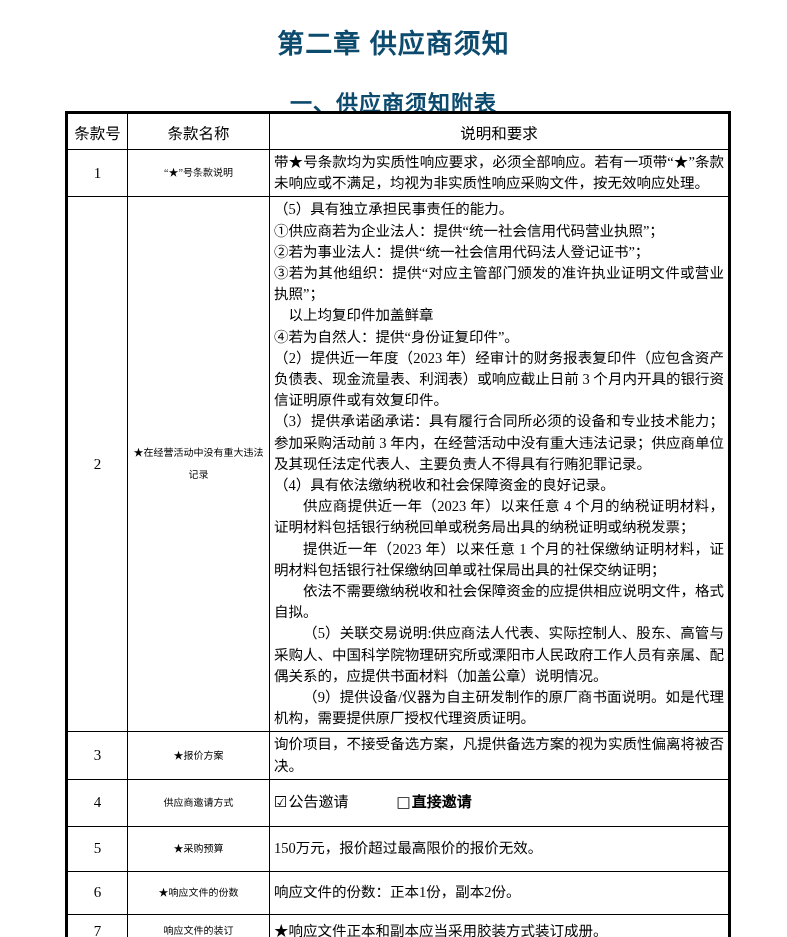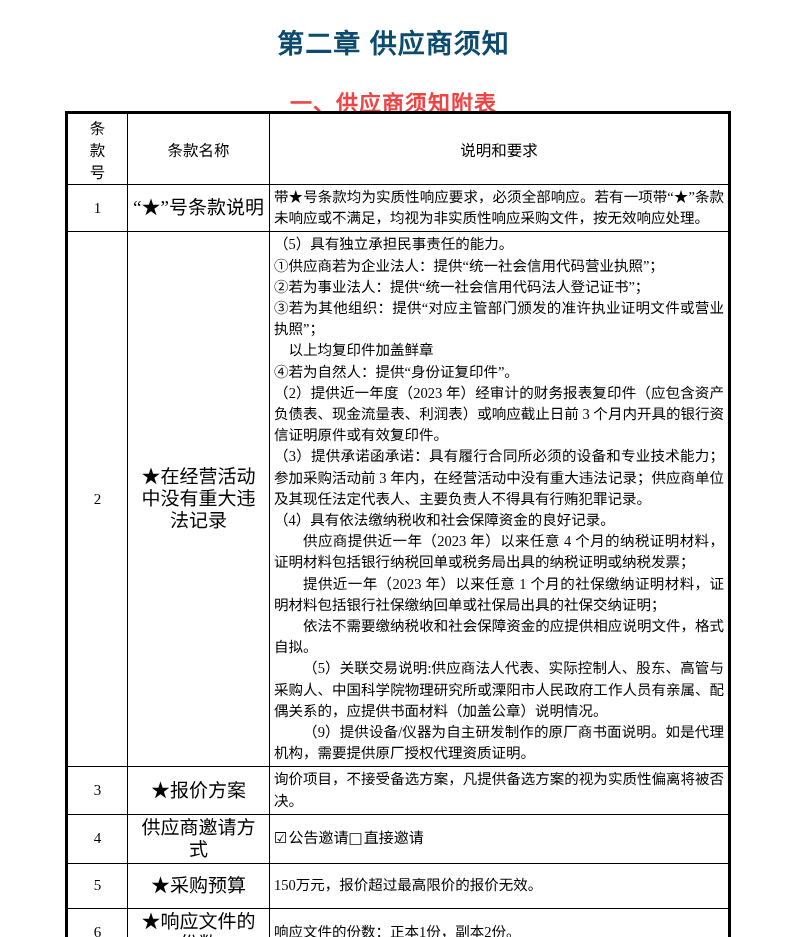--- a/index.html
+++ b/index.html
@@ -27,21 +27,21 @@
     color: #0c4a6e;
   }
   .section-title {
     margin: 0;
     padding-top: 24px;
     text-align: center;
     font-size: 22px;
     font-weight: bold;
     letter-spacing: 1px;
     font-family: "Liberation Sans", "DejaVu Sans", sans-serif;
-    color: #ef4444;
+    color: #0c4a6e;
   }
   table.notice-table {
     position: absolute;
     left: 65px;
     top: 111px;
     width: 663px;
     border-collapse: collapse;
     table-layout: fixed;
     border: 3px solid #000000;
   }
@@ -49,31 +49,31 @@
   .notice-table td {
     border: 1px solid #000000;
     vertical-align: middle;
     box-sizing: border-box;
   }
   .notice-table th {
     font-weight: normal;
     font-size: 15.5px;
     text-align: center;
     height: 37px;
-    padding: 2px 21px;
+    padding: 2px 3px;
   }
   td.no {
     text-align: center;
     font-size: 15px;
     width: 61px;
     padding: 2px;
   }
   td.name {
     text-align: center;
-    font-size: 19px;
+    font-size: 10px;
     width: 142px;
     padding: 2px 5px;
     line-height: 22px;
   }
   td.desc {
     font-size: 14.5px;
     line-height: 21.2px;
     padding: 2px 4px 2px 4px;
     text-align: justify;
   }
@@ -90,20 +90,22 @@
   tbody tr:nth-child(4) { height: 47px; }
   tbody tr:nth-child(5) { height: 45px; }
   tbody tr:nth-child(6) { height: 43px; }
   tbody tr:nth-child(7) { height: 35px; }
   .cbopt {
     display: inline-block;
     white-space: nowrap;
     font-size: 15px;
   }
   .cbopt + .cbopt {
+    margin-left: 48px;
+    font-weight: bold;
   }
   .cb-icon {
     font-family: "DejaVu Sans", sans-serif;
     font-size: 15px;
     margin-right: 1px;
   }
 </style>
 </head>
 <body>
 

